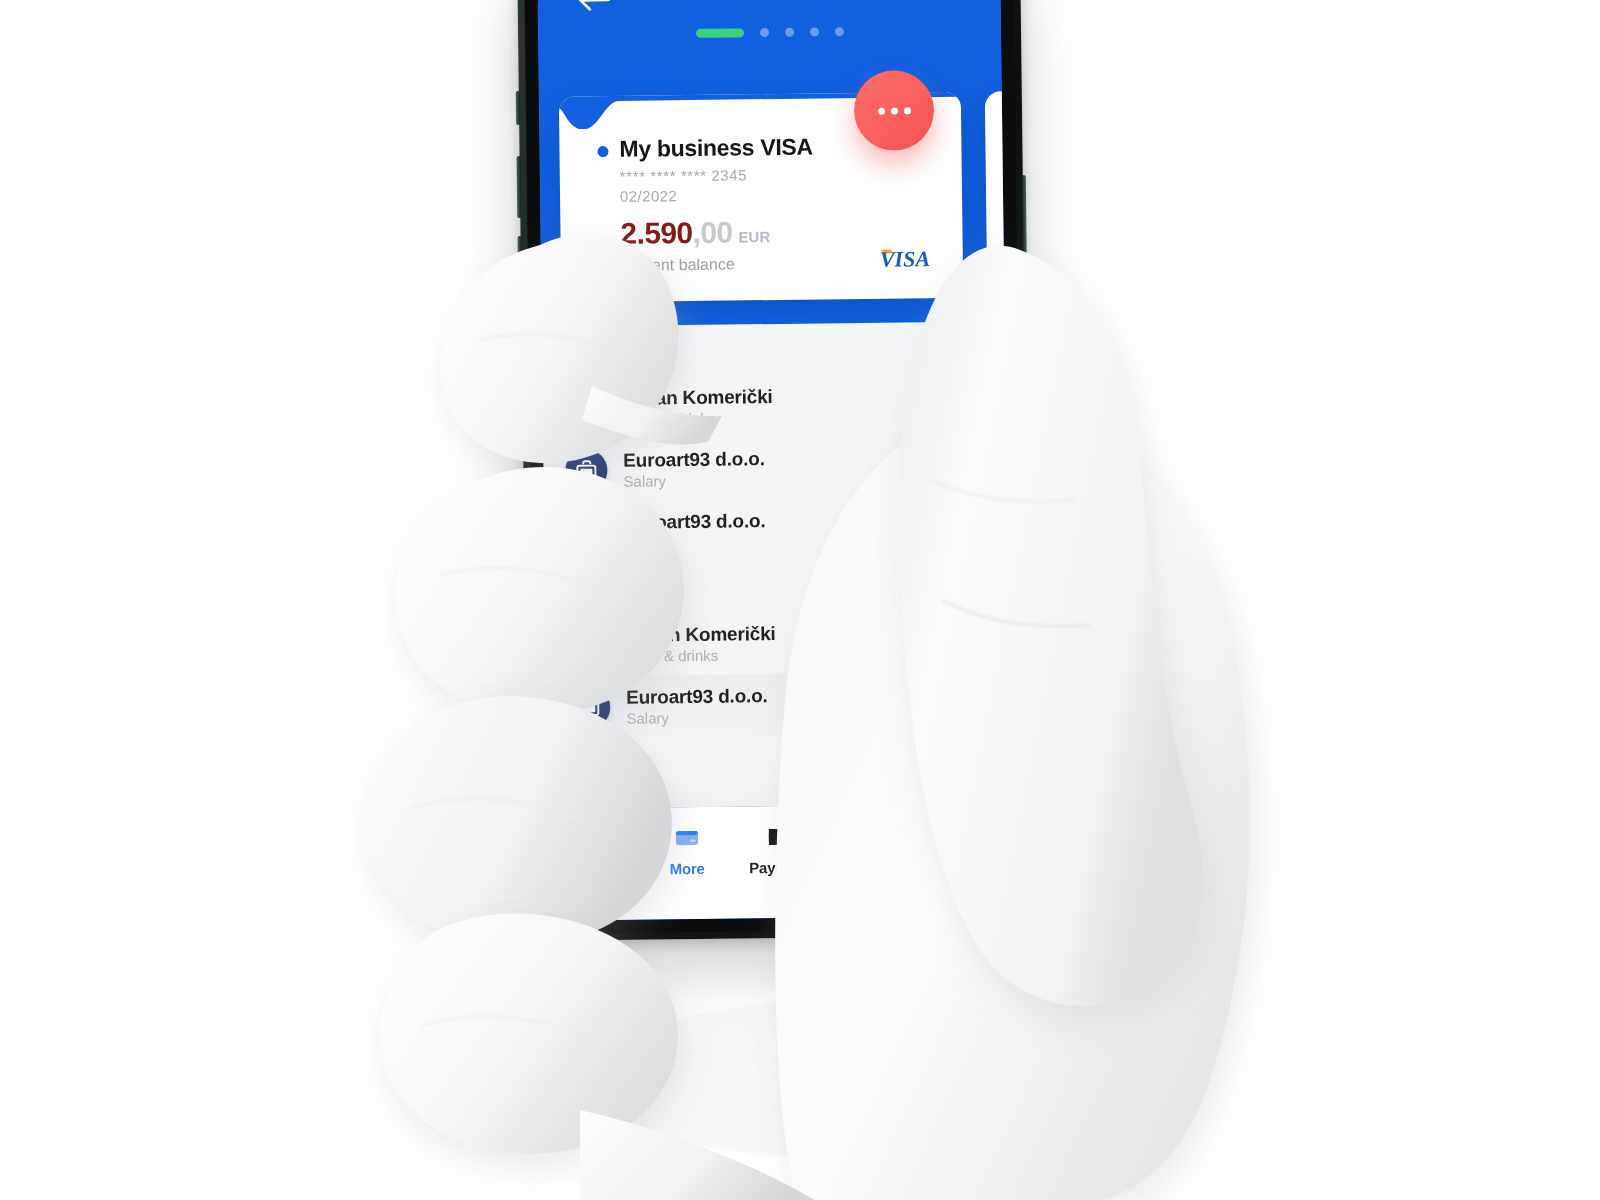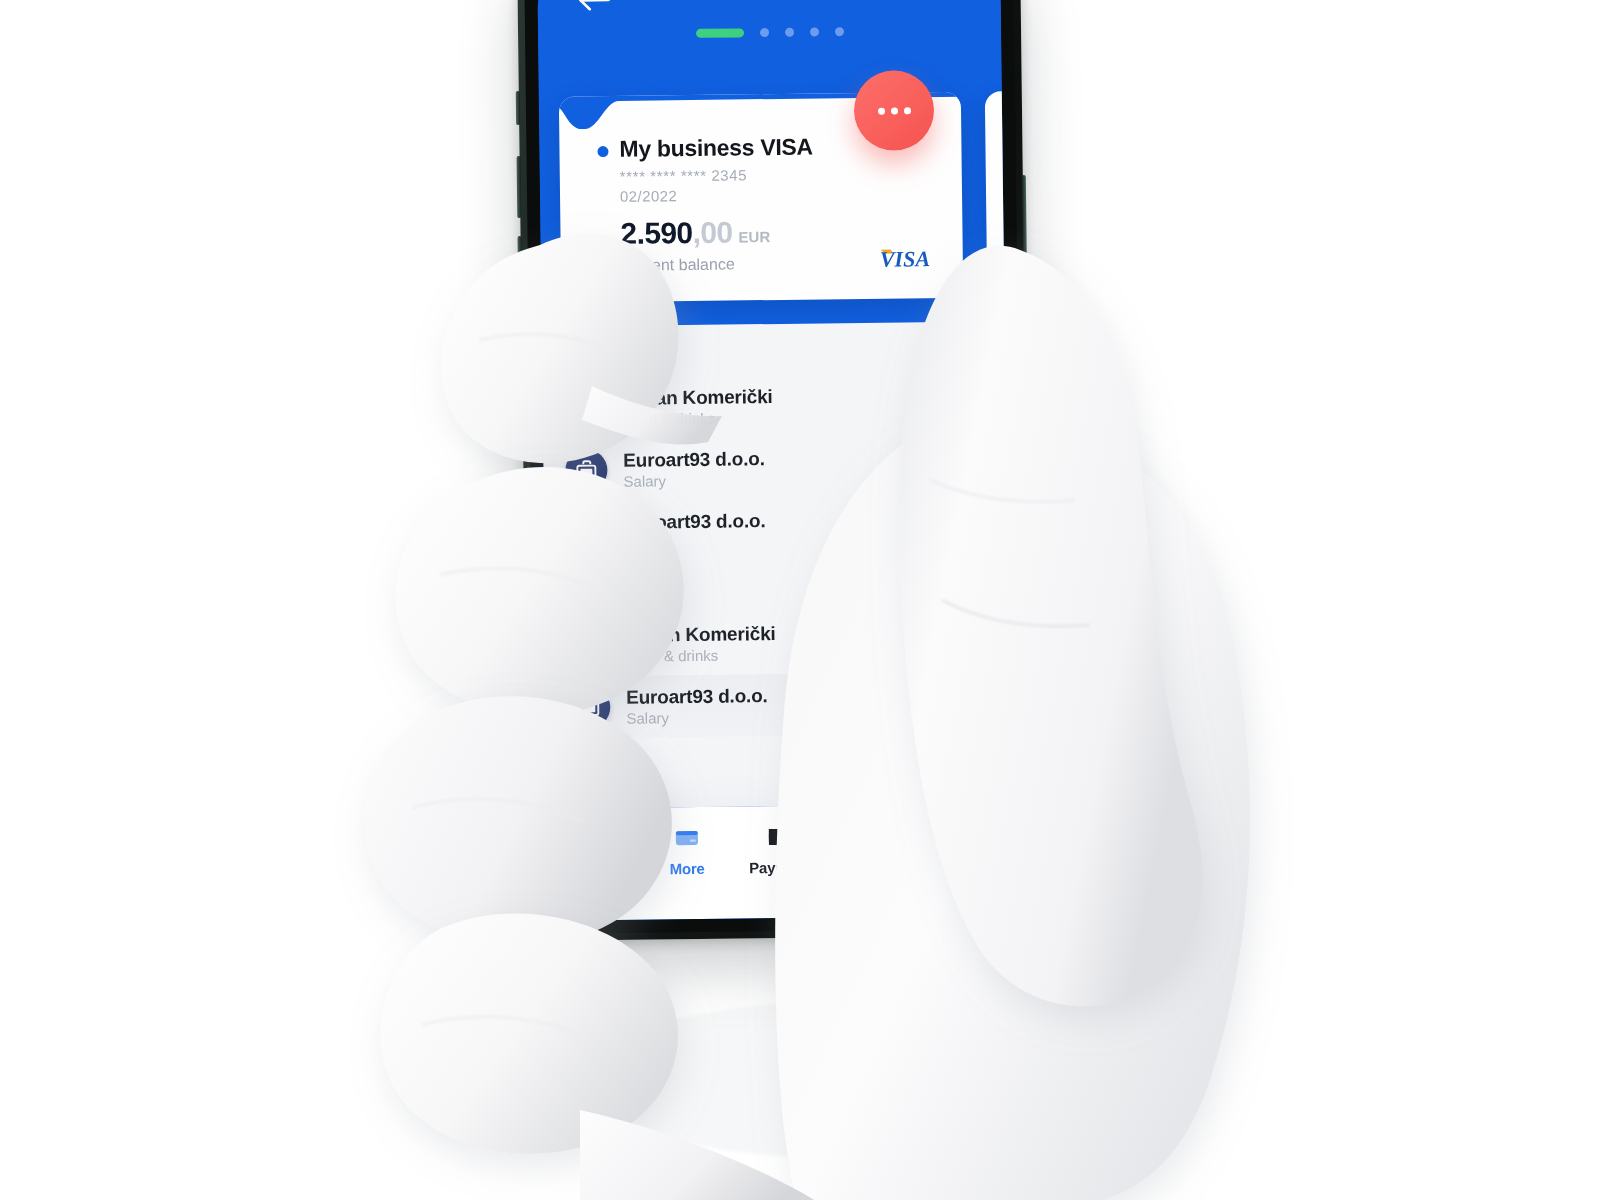--- a/index.html
+++ b/index.html
@@ -77,21 +77,21 @@
   
   .card-wave { position:absolute; top:-1px; left:0; width:100%; height:34px; }
 
   .card-inner { position:absolute; inset:0; padding:40px 0 0 60px; }
   .card-bullet { position:absolute; left:38px; top:50px; width:11px; height:11px;
     border-radius:50%; background:#1160e0; }
   .card-title { font-size:23px; font-weight:bold; color:#13161c; letter-spacing:-0.3px; }
   .card-num { margin-top:5px; font-size:15px; color:#a5acb8; letter-spacing:.6px; }
   .card-exp { margin-top:3px; font-size:15px; color:#a5acb8; letter-spacing:.4px; }
   .card-bal { margin-top:12px; display:flex; align-items:baseline; }
-  .bal-int { font-size:30px; font-weight:bold; color:#0f172a; letter-spacing:-.6px; }
+  .bal-int { font-size:30px; font-weight:bold; color:#7f1d1d; letter-spacing:-.6px; }
   .bal-dec { font-size:30px; font-weight:bold; color:#c4cad3; letter-spacing:-.6px; }
   .bal-cur { font-size:15px; color:#b4bac4; margin-left:6px; font-weight:600; }
   .card-sub { margin-top:6px; font-size:16px; color:#9aa1ad; }
   .visa-logo { position:absolute; right:14px; bottom:24px; }
 
   .fab {
     position:absolute; right:68px; top:-12px; width:80px; height:80px;
     border-radius:50%;
     background:linear-gradient(140deg,#fc6f6a 0%,#f9605c 55%,#f5534f 100%);
     box-shadow:0 14px 26px rgba(246,90,86,.40);

